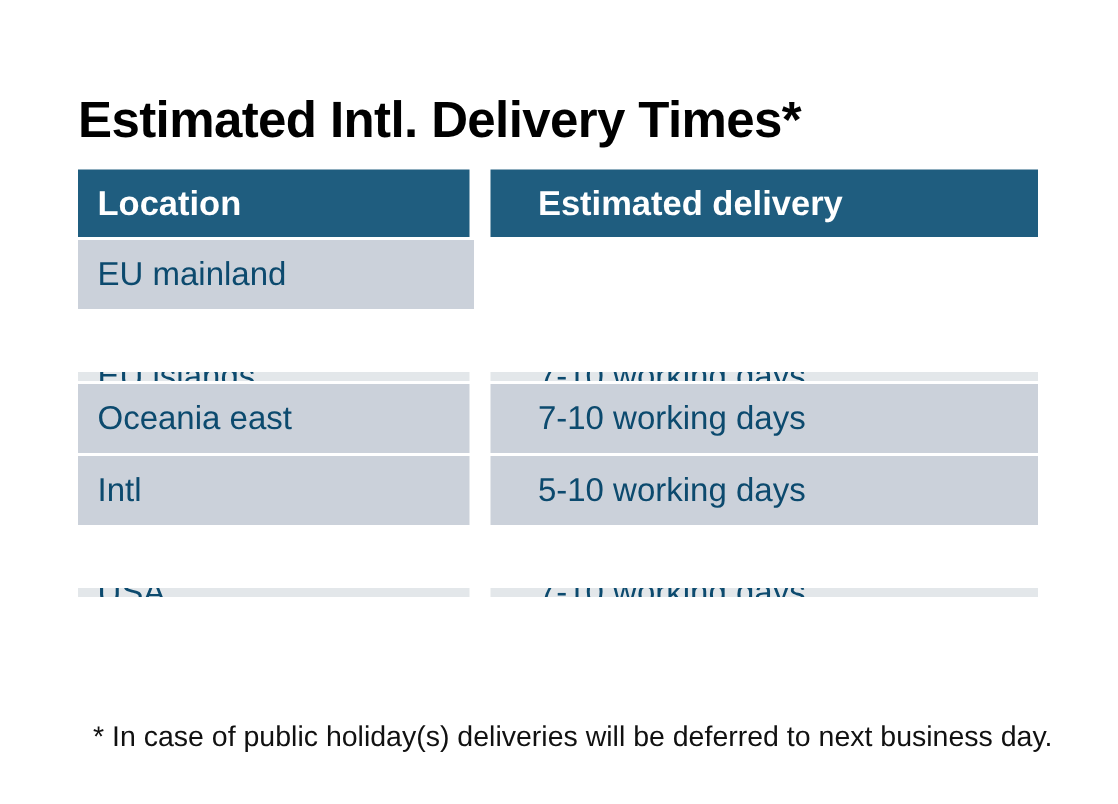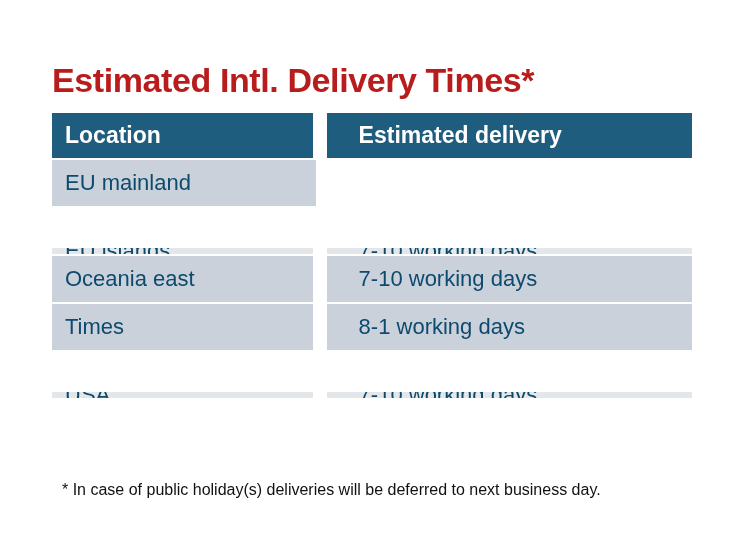--- a/index.html
+++ b/index.html
@@ -15,21 +15,21 @@
     position: relative;
   }
 
   #page-title {
     position: absolute;
     left: 52px;
     top: 36px;
     font-size: 34px;
     font-weight: 700;
     letter-spacing: -0.4px;
-    color: #b91c1c;
+    color: #000000;
     line-height: 42px;
     white-space: nowrap;
   }
 
   #delivery-table {
     position: absolute;
     left: 52px;
     top: 113px;
     width: 640px;
     display: flex;
@@ -66,21 +66,21 @@
     font-size: 23px;
   }
 
   .row-dark .cell  { background: #CBD1DA; }
   .row-light .cell { background: #E3E7EA; margin-top: 40px; }
 
   #table-footnote {
     position: absolute;
     left: 62px;
     top: 481px;
-    font-size: 16px;
+    font-size: 19px;
     color: #111111;
     white-space: nowrap;
   }
 </style>
 </head>
 <body>
 
 <h1 id="page-title">Estimated Intl. Delivery Times*</h1>
 
 <div id="delivery-table">
@@ -99,22 +99,22 @@
     <div class="cell cell-delivery">7-10 working days</div>
   </div>
 
   <div class="table-row row-dark">
     <div class="cell cell-location">Oceania east</div>
     <div class="cell cell-delivery">7-10 working days</div>
   </div>
 
 
   <div class="table-row row-dark">
-    <div class="cell cell-location">Times</div>
-    <div class="cell cell-delivery">8-1 working days</div>
+    <div class="cell cell-location">Intl</div>
+    <div class="cell cell-delivery">5-10 working days</div>
   </div>
 
   <div class="table-row row-light">
     <div class="cell cell-location">USA</div>
     <div class="cell cell-delivery">7-10 working days</div>
   </div>
 
 </div>
 
 <div id="table-footnote">* In case of public holiday(s) deliveries will be deferred to next business day.</div>

